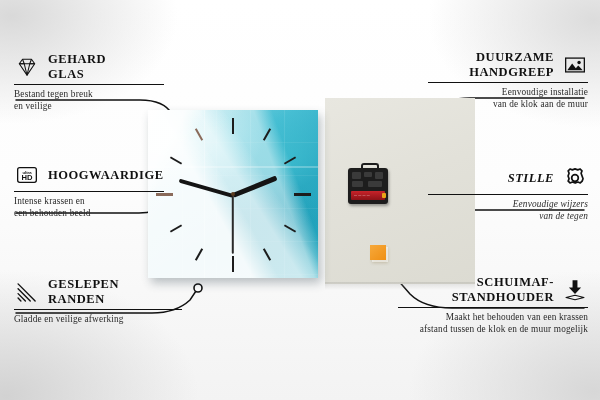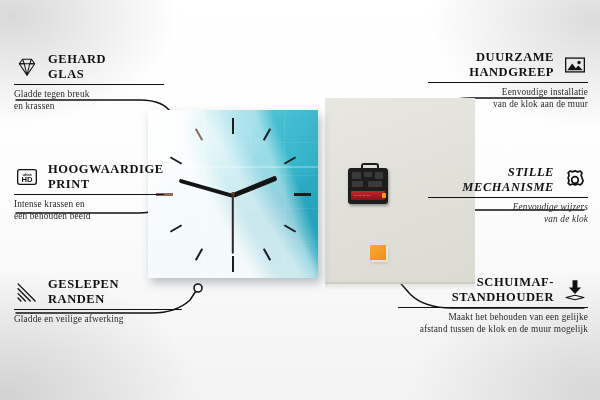--- a/index.html
+++ b/index.html
@@ -197,35 +197,34 @@
           <path d="M6.5,12 L12.6,12 M19.4,12 L25.5,12"></path>
         </g>
       </svg>
       <div class="title">
         <div>GEHARD</div>
         <div>GLAS</div>
       </div>
     </div>
     <div class="rule"></div>
     <div class="desc">
-      <div>Gladde tegen breuk</div>
-      <div>en krassen</div>
+      <div>Bestand tegen breuk</div>
+      <div>en veilige</div>
     </div>
   </div>
 
   <div class="feat left f2">
     <div class="head">
       <svg class="ico" viewBox="0 0 32 32">
         <rect x="4.5" y="7" width="23" height="18" rx="2.5" fill="none" stroke="#111" stroke-width="1.6"></rect>
         <text x="16" y="14.6" text-anchor="middle" font-family="Liberation Sans, sans-serif" font-size="5.2" font-weight="bold" fill="#111">ultra</text>
         <text x="16" y="22.4" text-anchor="middle" font-family="Liberation Sans, sans-serif" font-size="9.4" font-weight="bold" fill="#111">HD</text>
       </svg>
       <div class="title">
         <div>HOOGWAARDIGE</div>
-        <div>PRINT</div>
       </div>
     </div>
     <div class="rule"></div>
     <div class="desc">
       <div>Intense krassen en</div>
       <div>een behouden beeld</div>
     </div>
   </div>
 
   <div class="feat left f3">
@@ -272,41 +271,40 @@
     <div class="head">
       <svg class="ico" viewBox="0 0 32 32">
         <g fill="none" stroke="#111" stroke-width="2.1" stroke-linejoin="round">
           <path d="M16,4.8 l3.4,1.2 2.9,-1.1 2.3,2.3 -1.1,2.9 1.2,3.4 -0,0 1.2,3.4 -1.1,2.9 -2.3,2.3 -2.9,-1.1 -3.4,1.2
                    -3.4,-1.2 -2.9,1.1 -2.3,-2.3 1.1,-2.9 -1.2,-3.4 1.2,-3.4 -1.1,-2.9 2.3,-2.3 2.9,1.1 Z"></path>
           <circle cx="16" cy="16" r="4.1"></circle>
         </g>
       </svg>
       <div class="title">
         <div>STILLE</div>
-        <div>MECHANISME</div>
       </div>
     </div>
     <div class="rule"></div>
     <div class="desc">
       <div>Eenvoudige wijzers</div>
-      <div>van de klok</div>
+      <div>van de tegen</div>
     </div>
   </div>
 
   <div class="feat right f6">
     <div class="head">
       <svg class="ico" viewBox="0 0 32 32">
         <path d="M13,4 h6 v9 h4.5 L16,21 L8.5,13 H13 Z" fill="#111"></path>
         <path d="M16,22.5 L27,25.2 L16,28 L5,25.2 Z" fill="none" stroke="#111" stroke-width="1.5" stroke-linejoin="round"></path>
       </svg>
       <div class="title">
         <div>SCHUIMAF-</div>
         <div>STANDHOUDER</div>
       </div>
     </div>
     <div class="rule"></div>
     <div class="desc">
-      <div>Maakt het behouden van een gelijke</div>
+      <div>Maakt het behouden van een krassen</div>
       <div>afstand tussen de klok en de muur mogelijk</div>
     </div>
   </div>
 
 </div>
 
 </body></html>

